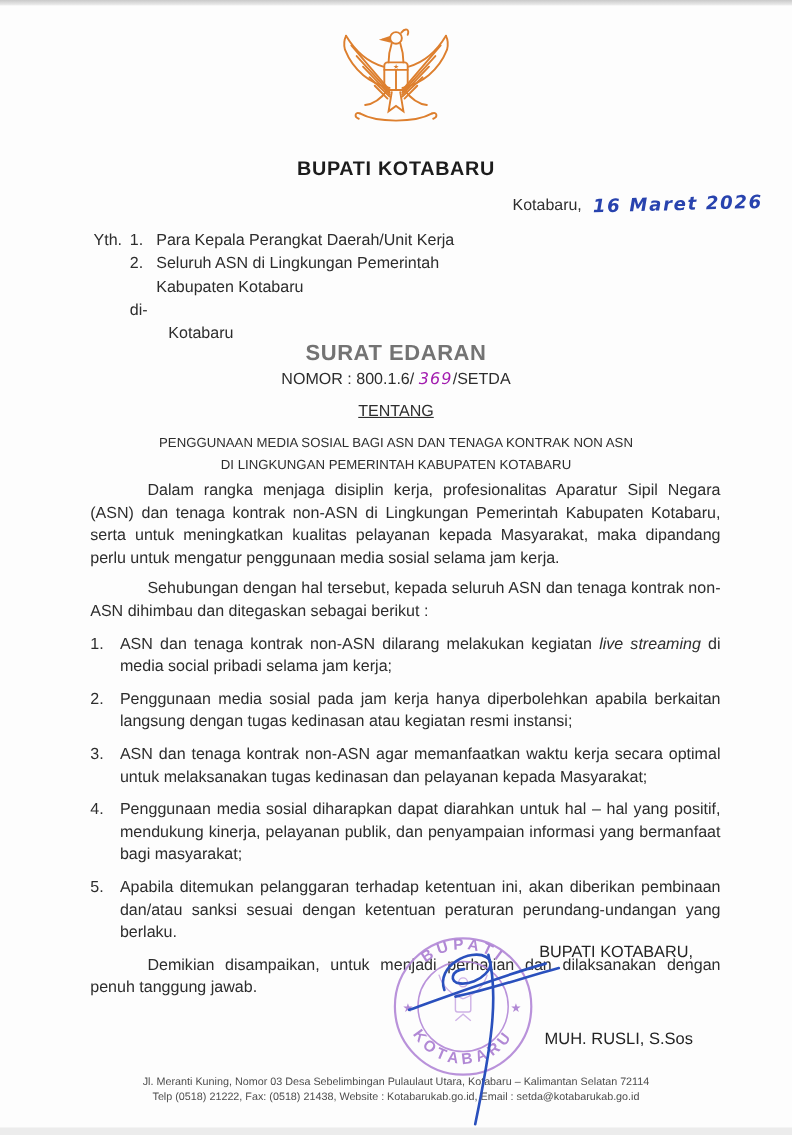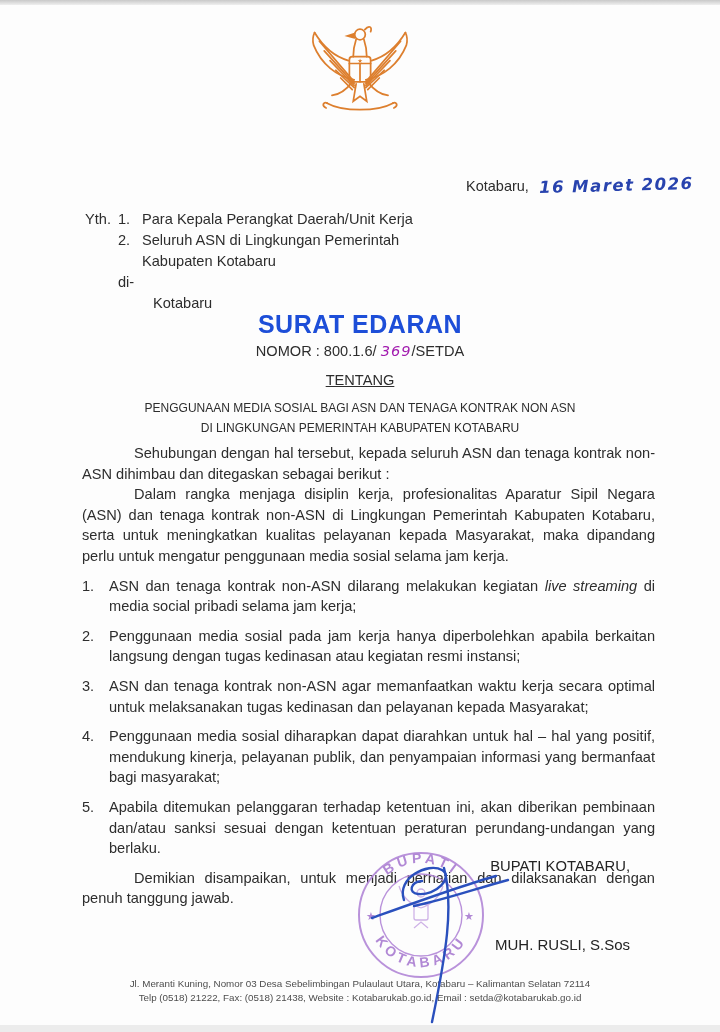--- a/index.html
+++ b/index.html
@@ -28,21 +28,21 @@
   .addressee { position:absolute; top:209px; left:85px; font-size:14.6px;
     line-height:21px; }
   .addr-row { display:flex; }
   .addr-sal { width:33px; flex:none; }
   .addr-no { width:24px; flex:none; }
   .addr-indent1 { margin-left:33px; }
   .addr-indent2 { margin-left:57px; }
   .addr-place { margin-left:68px; }
 
   .title-block { position:absolute; top:310px; left:0; right:0; text-align:center; }
-  .doc-title { font-size:25px; font-weight:bold; letter-spacing:0.5px; color:#1d4ed8; }
+  .doc-title { font-size:20px; font-weight:bold; letter-spacing:0.5px; color:#737373; }
   .doc-number { font-size:14.6px; margin-top:3px; }
   .hand-no { font-family:"DejaVu Sans", sans-serif; font-style:italic;
     font-weight:normal; color:#a21caf; letter-spacing:1px; }
   .doc-about { font-size:14.6px; margin-top:13px;text-decoration:underline; }
   .doc-subject { font-size:12px; margin-top:11px; line-height:19.5px; }
 
   .bodytext { position:absolute; top:436px; left:82px; width:573px;
     font-size:14.6px; line-height:20.6px; text-align:justify; }
   .para { text-indent:52px; }
   .para2 { margin-top:7px; }
@@ -100,20 +100,21 @@
         <path d="M60,45 V64"></path>
         <path d="M52,64 C46,72 40,77 31,78"></path>
         <path d="M68,64 C74,72 80,77 89,78"></path>
         <path d="M56,66 L53,84 L60,79 L67,84 L64,66"></path>
         <path d="M26,86 C42,95 78,95 94,86"></path>
         <path d="M26,86 C22,84 20,89 25,91"></path>
         <path d="M94,86 C98,84 100,89 95,91"></path>
       </g>
       <text x="60" y="44" font-size="6.5" fill="#dd7f2e" text-anchor="middle">★</text>
     </svg>
+    <div class="letterhead-title">BUPATI KOTABARU</div>
   </div>
 
   <div class="dateline">
     <span>Kotabaru,</span><span class="handwritten">16 Maret 2026</span>
   </div>
 
   <div class="addressee">
     <div class="addr-row">
       <span class="addr-sal">Yth.</span>
       <span class="addr-no">1.</span>
@@ -134,22 +135,22 @@
       <span>NOMOR : 800.1.6/ </span><span class="hand-no">369</span><span>/SETDA</span>
     </div>
     <div class="doc-about">TENTANG</div>
     <div class="doc-subject">
       <div>PENGGUNAAN MEDIA SOSIAL BAGI ASN DAN TENAGA KONTRAK NON ASN</div>
       <div>DI LINGKUNGAN PEMERINTAH KABUPATEN KOTABARU</div>
     </div>
   </div>
 
   <div class="bodytext">
+    <p class="para">Dalam rangka menjaga disiplin kerja, profesionalitas Aparatur Sipil Negara (ASN) dan tenaga kontrak non-ASN di Lingkungan Pemerintah Kabupaten Kotabaru, serta untuk meningkatkan kualitas pelayanan kepada Masyarakat, maka dipandang perlu untuk mengatur penggunaan media sosial selama jam kerja.</p>
     <p class="para para2">Sehubungan dengan hal tersebut, kepada seluruh ASN dan tenaga kontrak non-ASN dihimbau dan ditegaskan sebagai berikut :</p>
-    <p class="para">Dalam rangka menjaga disiplin kerja, profesionalitas Aparatur Sipil Negara (ASN) dan tenaga kontrak non-ASN di Lingkungan Pemerintah Kabupaten Kotabaru, serta untuk meningkatkan kualitas pelayanan kepada Masyarakat, maka dipandang perlu untuk mengatur penggunaan media sosial selama jam kerja.</p>
 
     <div class="items">
       <div class="item">
         <span class="item-no">1.</span>
         <span class="item-text"><span>ASN dan tenaga kontrak non-ASN dilarang melakukan kegiatan </span><em>live streaming</em><span> di media social pribadi selama jam kerja;</span></span>
       </div>
       <div class="item">
         <span class="item-no">2.</span>
         <span class="item-text"><span>Penggunaan media sosial pada jam kerja hanya diperbolehkan apabila berkaitan langsung dengan tugas kedinasan atau kegiatan resmi instansi;</span><em></em><span></span></span>
       </div>

